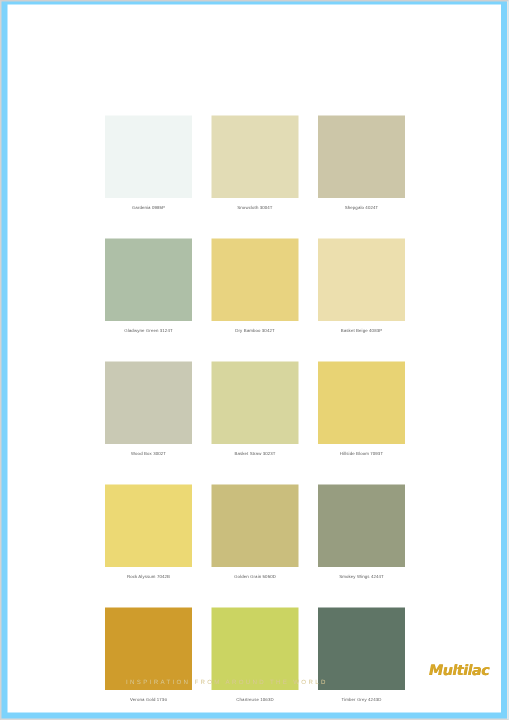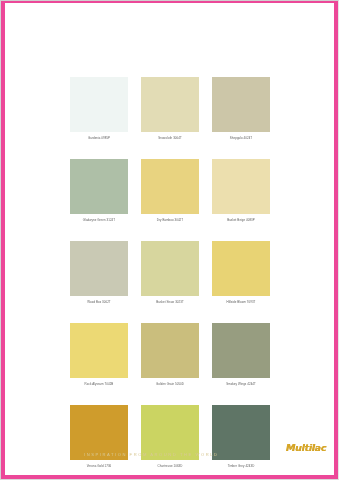--- a/index.html
+++ b/index.html
@@ -10,21 +10,21 @@
   body {
     width: 339px;
     height: 480px;
     font-family: "Liberation Sans", sans-serif;
     overflow: hidden;
   }
   .page {
     position: relative;
     width: 339px;
     height: 480px;
-    background: #ec4899;
+    background: #7dd3fc;
     box-sizing: border-box;
     border-top: 1px solid #cfcfcf;
     border-left: 1px solid #d4d4d4;
     border-right: 1px solid #e6e6e6;
     border-bottom: 1px solid #d9d9d9;
   }
   .page-inner {
     position: absolute;
     left: 4px;
     top: 2px;

